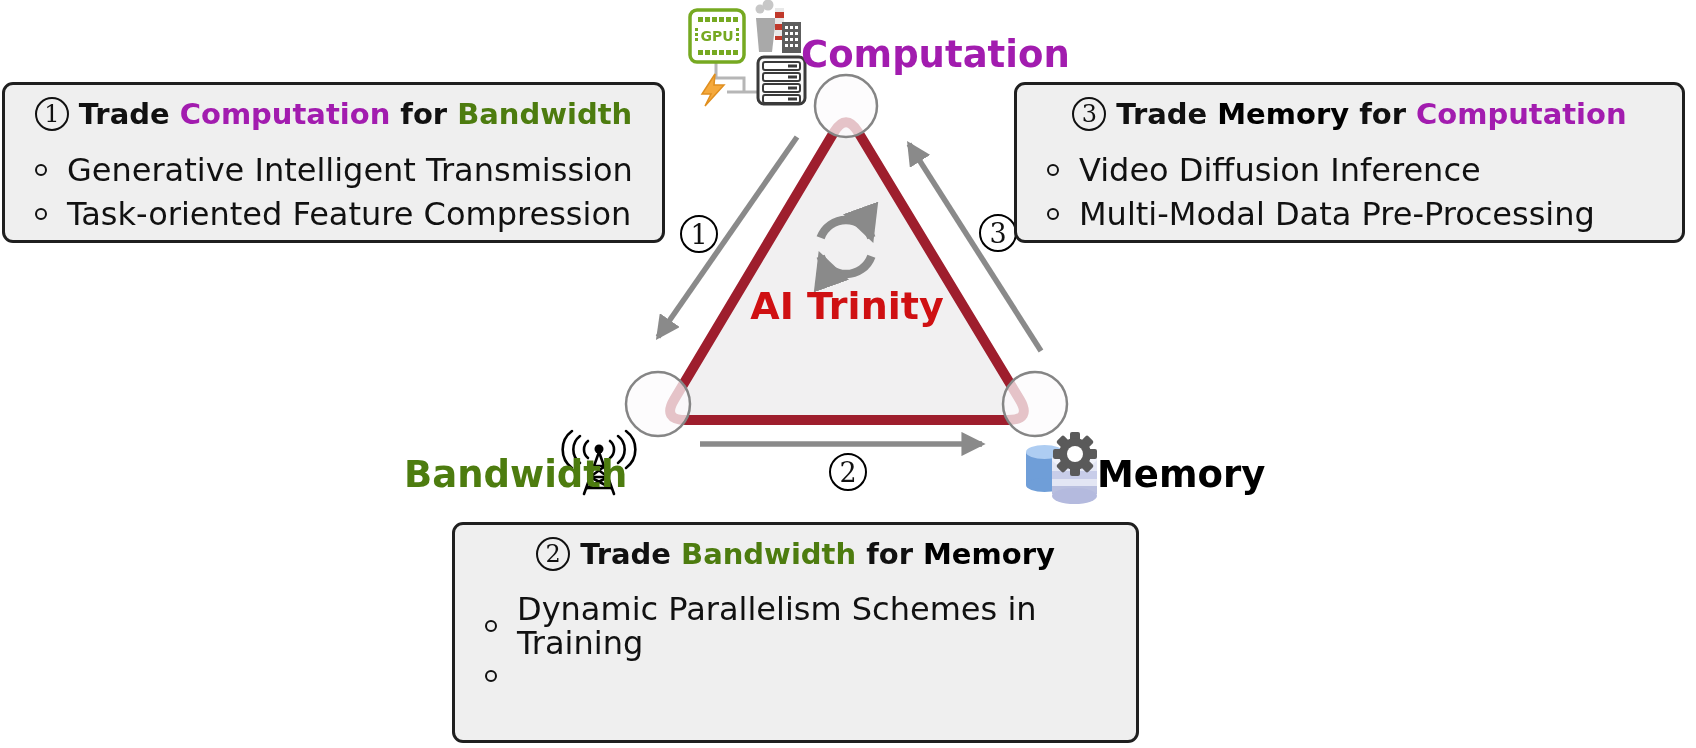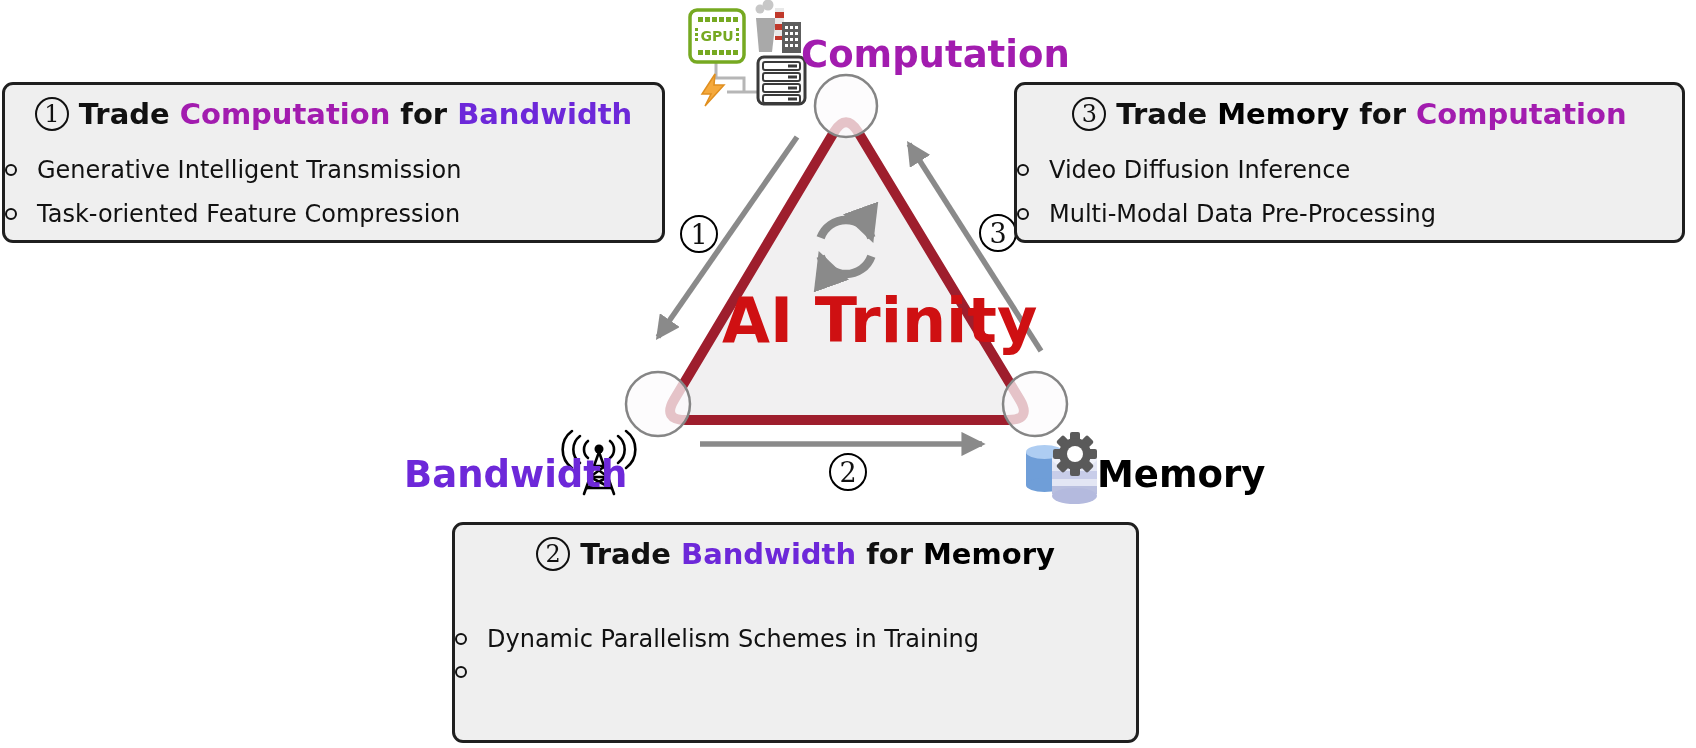--- a/index.html
+++ b/index.html
@@ -17,33 +17,33 @@
     display:flex;align-items:center;justify-content:center;gap:10px;
     font-weight:bold;font-size:29px;margin-top:11px;line-height:36px;white-space:pre;
   }
   .numcircle{
     display:inline-flex;align-items:center;justify-content:center;
     width:34px;height:34px;border:2.2px solid #111;border-radius:50%;
     font-family:"DejaVu Serif","Liberation Serif",serif;font-weight:normal;font-size:24px;
     background:transparent;flex:0 0 auto;box-sizing:border-box;
   }
   .bullets{display:flex;flex-direction:column;gap:10px;margin-top:21px;}
-  .bullet{display:flex;align-items:center;gap:20px;font-size:24px;line-height:34px;}
+  .bullet{display:flex;align-items:center;gap:20px;padding-left:30px;font-size:32px;line-height:34px;}
   .bullet .marker{
     width:12px;height:12px;border:2px solid #111;border-radius:50%;flex:0 0 auto;
     box-sizing:border-box;background:transparent;
   }
   .clr-comp{color:#a21caf;}
-  .clr-bw{color:#6d28d9;}
+  .clr-bw{color:#4d7c0f;}
   .clr-mem{color:#000000;}
   
   .vertex-label{position:absolute;font-weight:bold;font-size:37px;white-space:nowrap;}
   #center-title{
     position:absolute;left:722px;top:284px;width:250px;text-align:center;
-    font-weight:bold;font-size:62px;color:#cf1012;white-space:nowrap;
+    font-weight:bold;font-size:38px;color:#cf1012;white-space:nowrap;
   }
   
   .diag-num{
     position:absolute;width:38px;height:38px;border:2.4px solid #000;border-radius:50%;
     background:#fff;display:flex;align-items:center;justify-content:center;
     font-family:"DejaVu Serif","Liberation Serif",serif;font-size:27px;color:#111;box-sizing:border-box;
   }
   svg{display:block;}
 </style>
 </head>
@@ -265,21 +265,21 @@
   </div>
 
   <div class="tradebox" style="left:452px;top:522px;width:687px;height:221px;">
     <div class="box-title">
       <span class="numcircle">2</span>
       <span>Trade</span>
       <span class="clr-bw">Bandwidth</span>
       <span>for</span>
       <span class="clr-mem">Memory</span>
     </div>
-    <div class="bullets" style="margin-top:50px;">
+    <div class="bullets" style="margin-top:20px;">
       <div class="bullet">
         <span class="marker"></span>
         <span>Dynamic Parallelism Schemes in Training</span>
       </div>
       <div class="bullet">
         <span class="marker"></span>
       </div>
     </div>
   </div>
 

